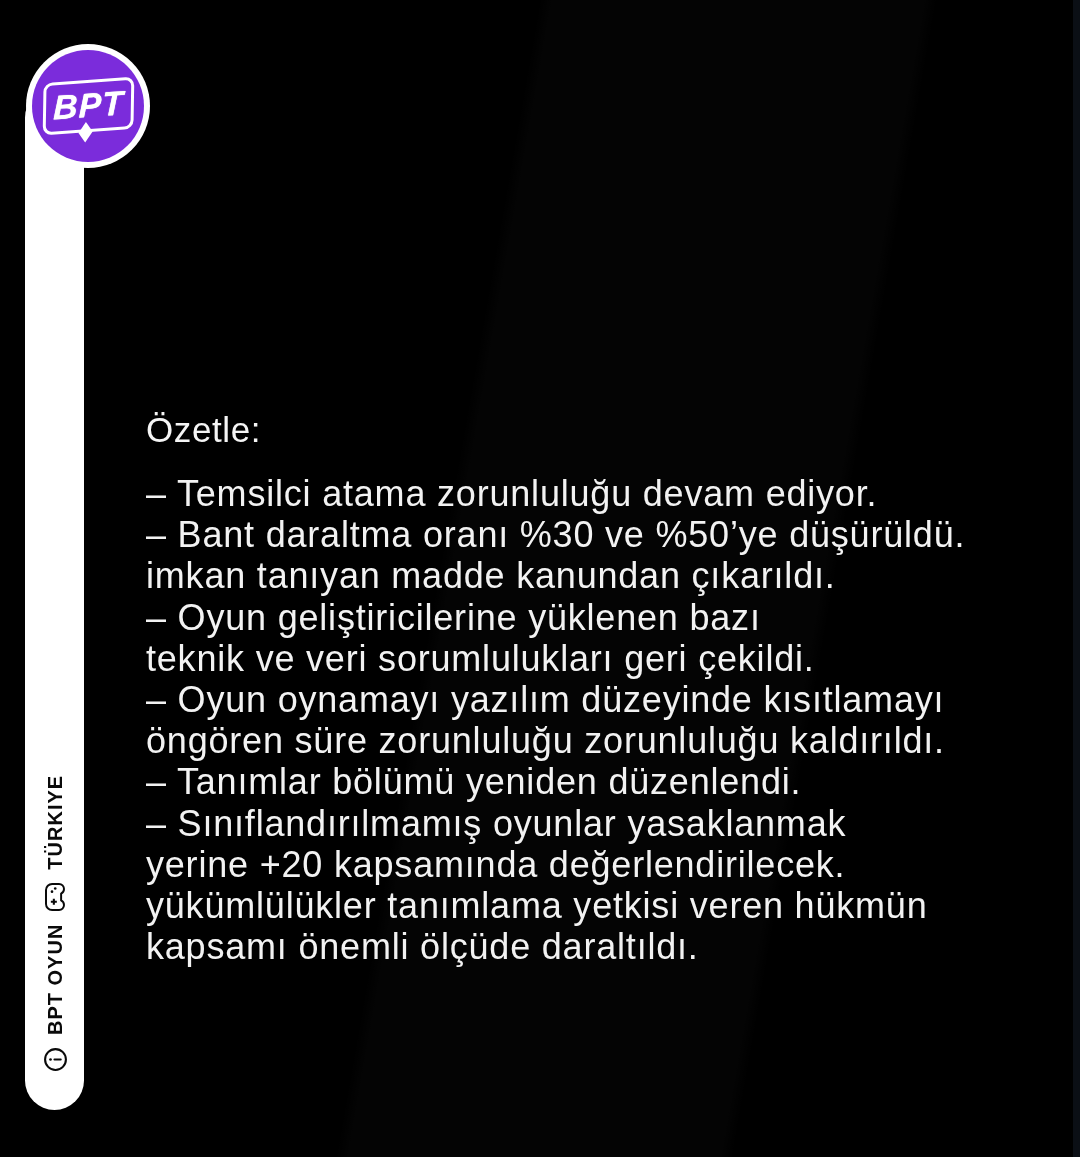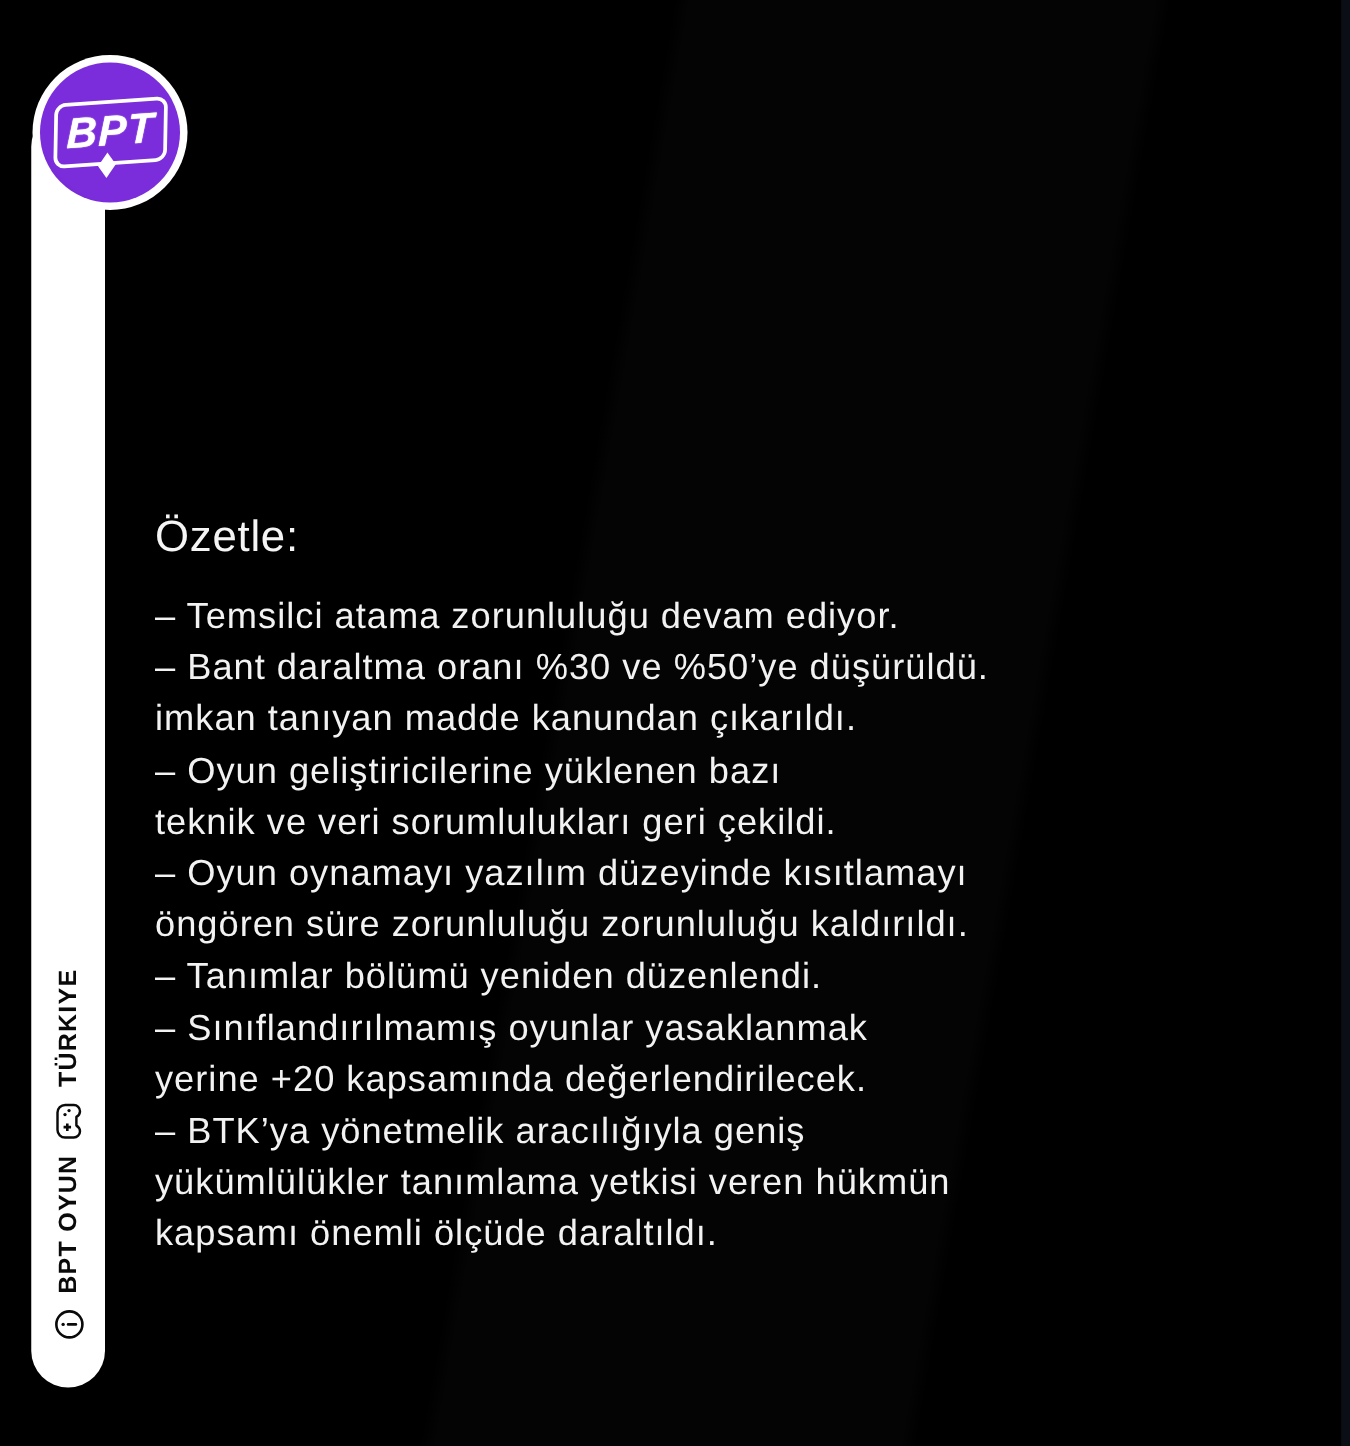--- a/index.html
+++ b/index.html
@@ -75,29 +75,29 @@
     transform:rotate(-90deg);
     display:flex;align-items:center;gap:12px;
     height:32px;white-space:nowrap;
     color:var(--sidebar-text);
     font-weight:bold;font-size:20px;letter-spacing:1px;
   }
   .side-icon{display:inline-flex;align-items:center;}
   .side-icon svg{display:block;}
   
   .content{
-    position:absolute;left:124px;top:408px;width:905px;
+    position:absolute;left:146px;top:408px;width:905px;
     color:var(--body-text);
   }
   .heading{
     font-size:35px;font-weight:normal;letter-spacing:0.6px;
     line-height:44px;margin-bottom:21px;color:#f5f5f5;
   }
   .body-lines .line{
-    font-size:29px;font-weight:normal;
+    font-size:36px;font-weight:normal;
     line-height:41.2px;letter-spacing:0.8px;
     white-space:nowrap;
   }
 </style>
 </head>
 <body>
 
 <div class="bg-ghost"></div>
 <div class="edge-strip"></div>
 
@@ -147,19 +147,18 @@
       <div class="line">– Oyun oynamayı yazılım düzeyinde kısıtlamayı</div>
 
       <div class="line">öngören süre zorunluluğu zorunluluğu kaldırıldı.</div>
 
       <div class="line">– Tanımlar bölümü yeniden düzenlendi.</div>
 
       <div class="line">– Sınıflandırılmamış oyunlar yasaklanmak</div>
 
       <div class="line">yerine +20 kapsamında değerlendirilecek.</div>
 
-      <div class="line">– BTK’ya yönetmelik aracılığıyla geniş</div>
 
       <div class="line">yükümlülükler tanımlama yetkisi veren hükmün</div>
 
       <div class="line">kapsamı önemli ölçüde daraltıldı.</div>
     </div>
 </div>
 
 </body></html>

